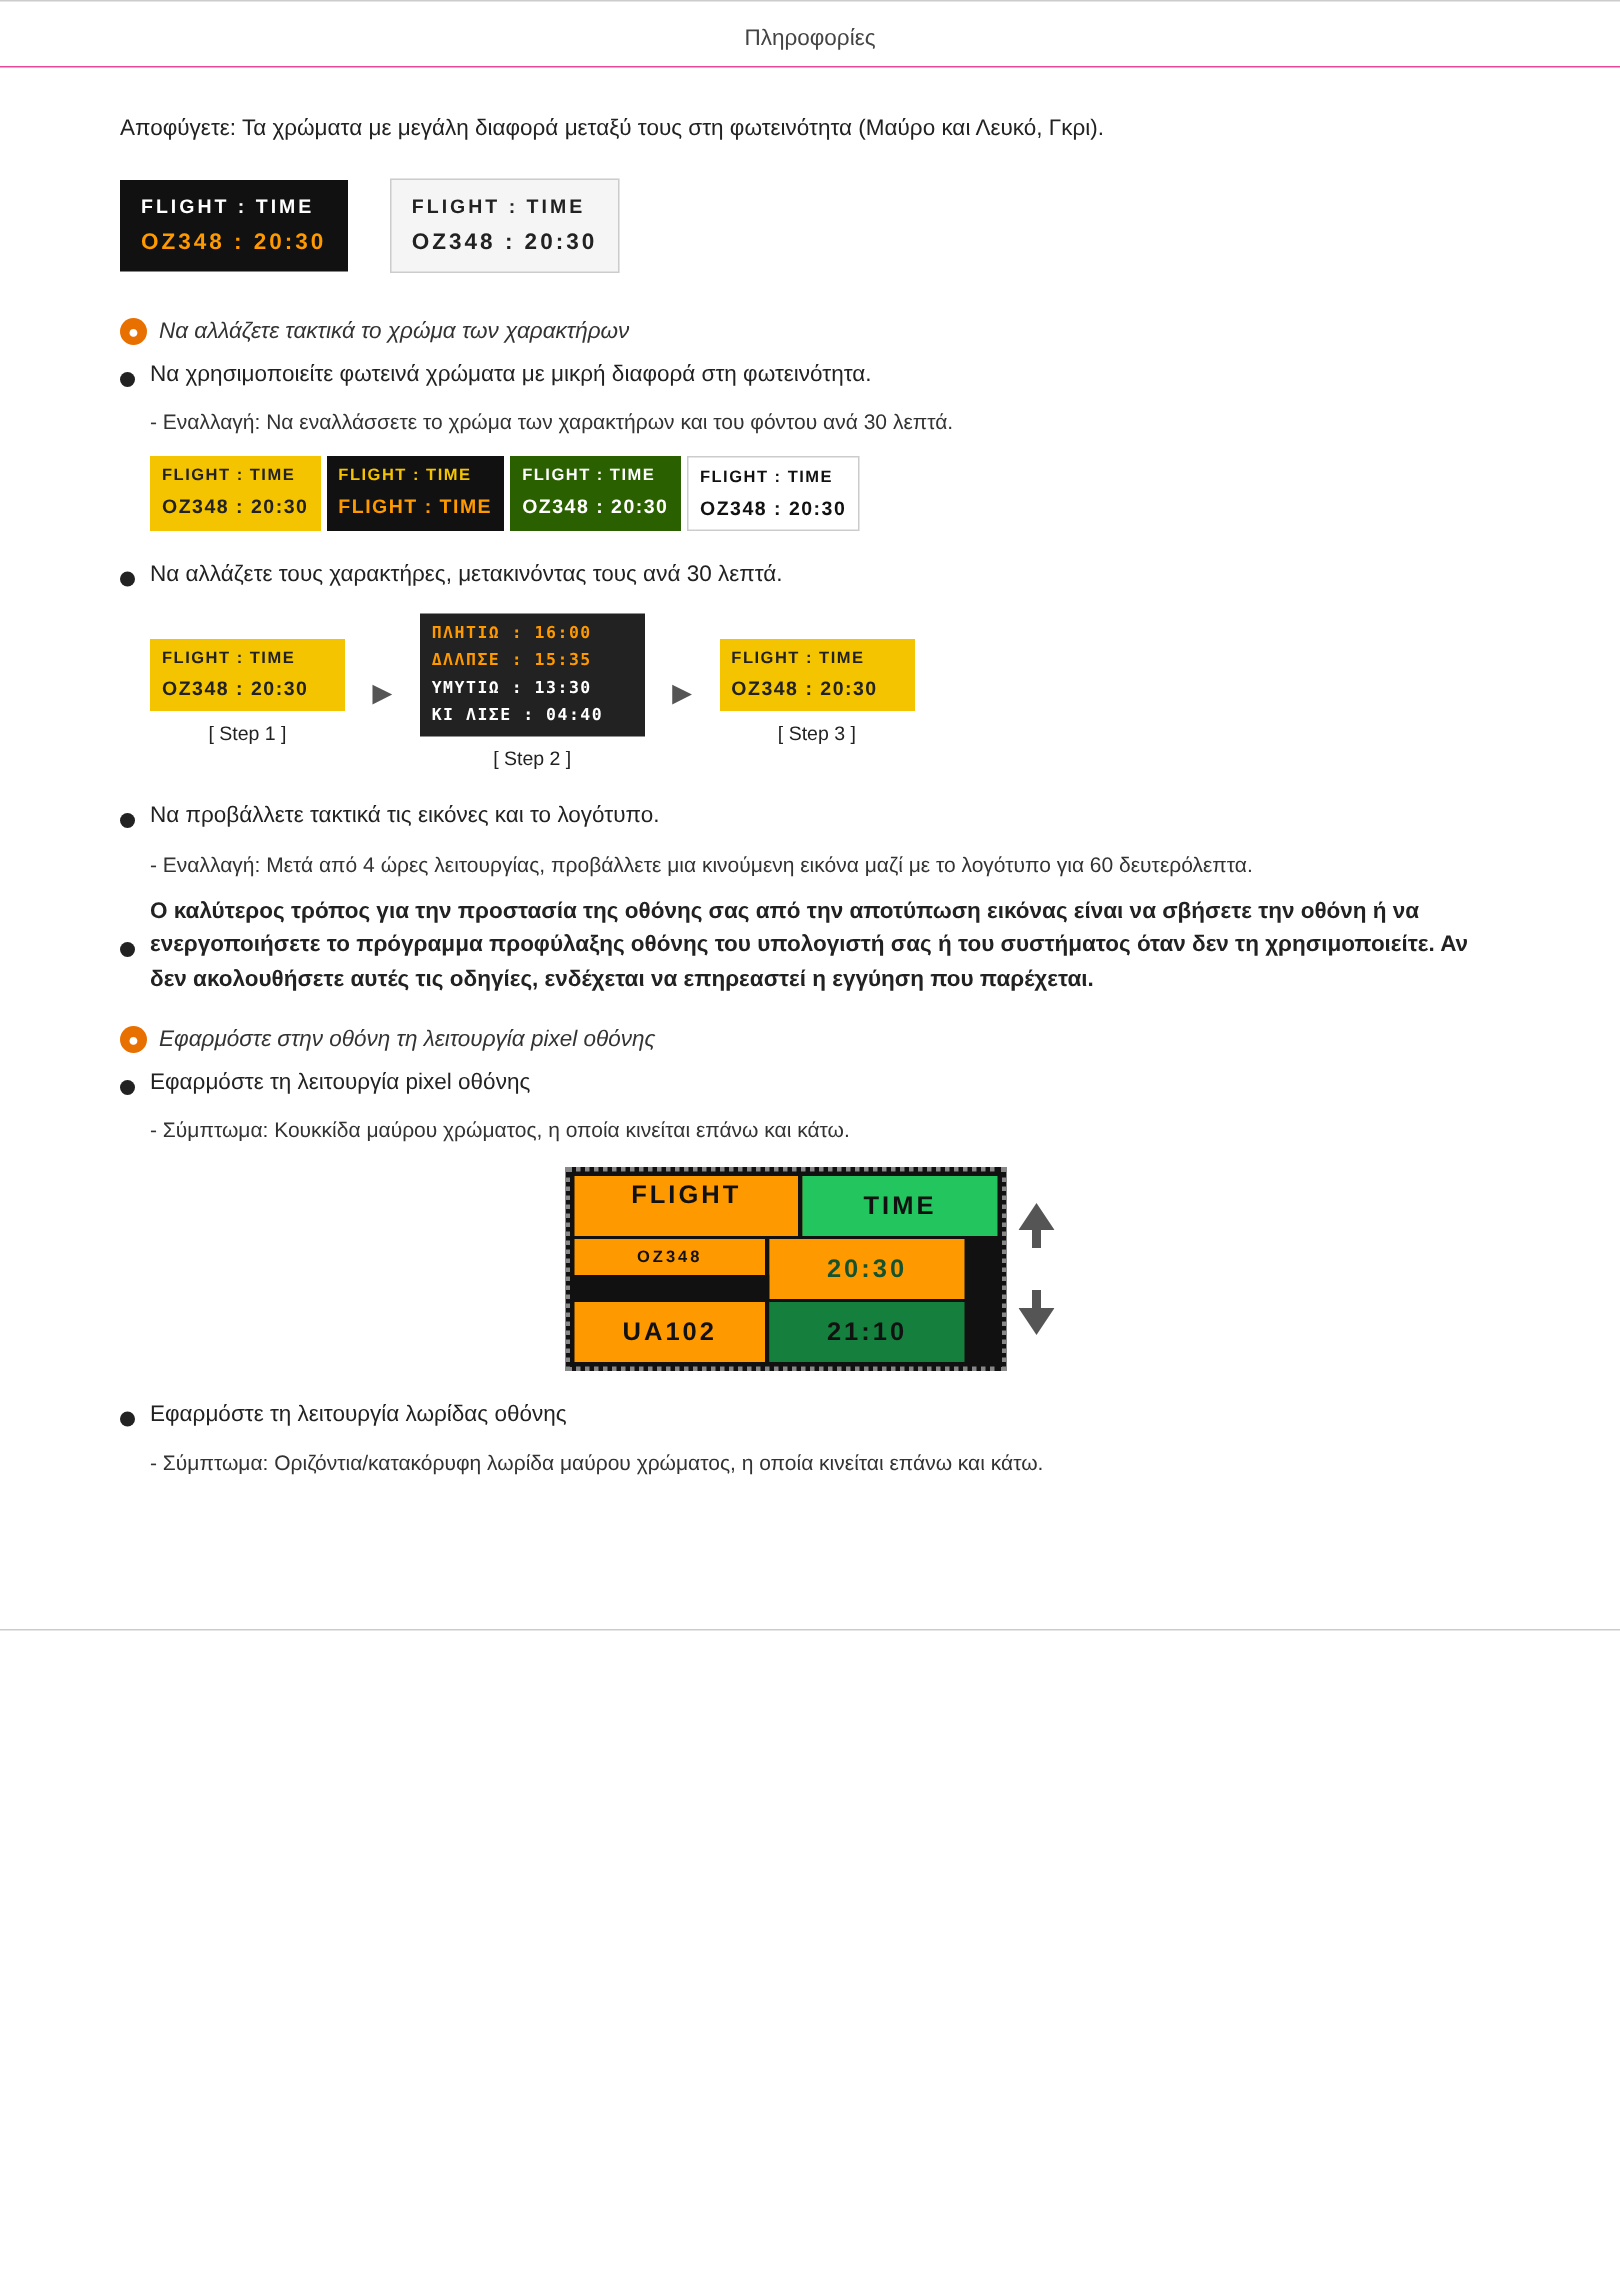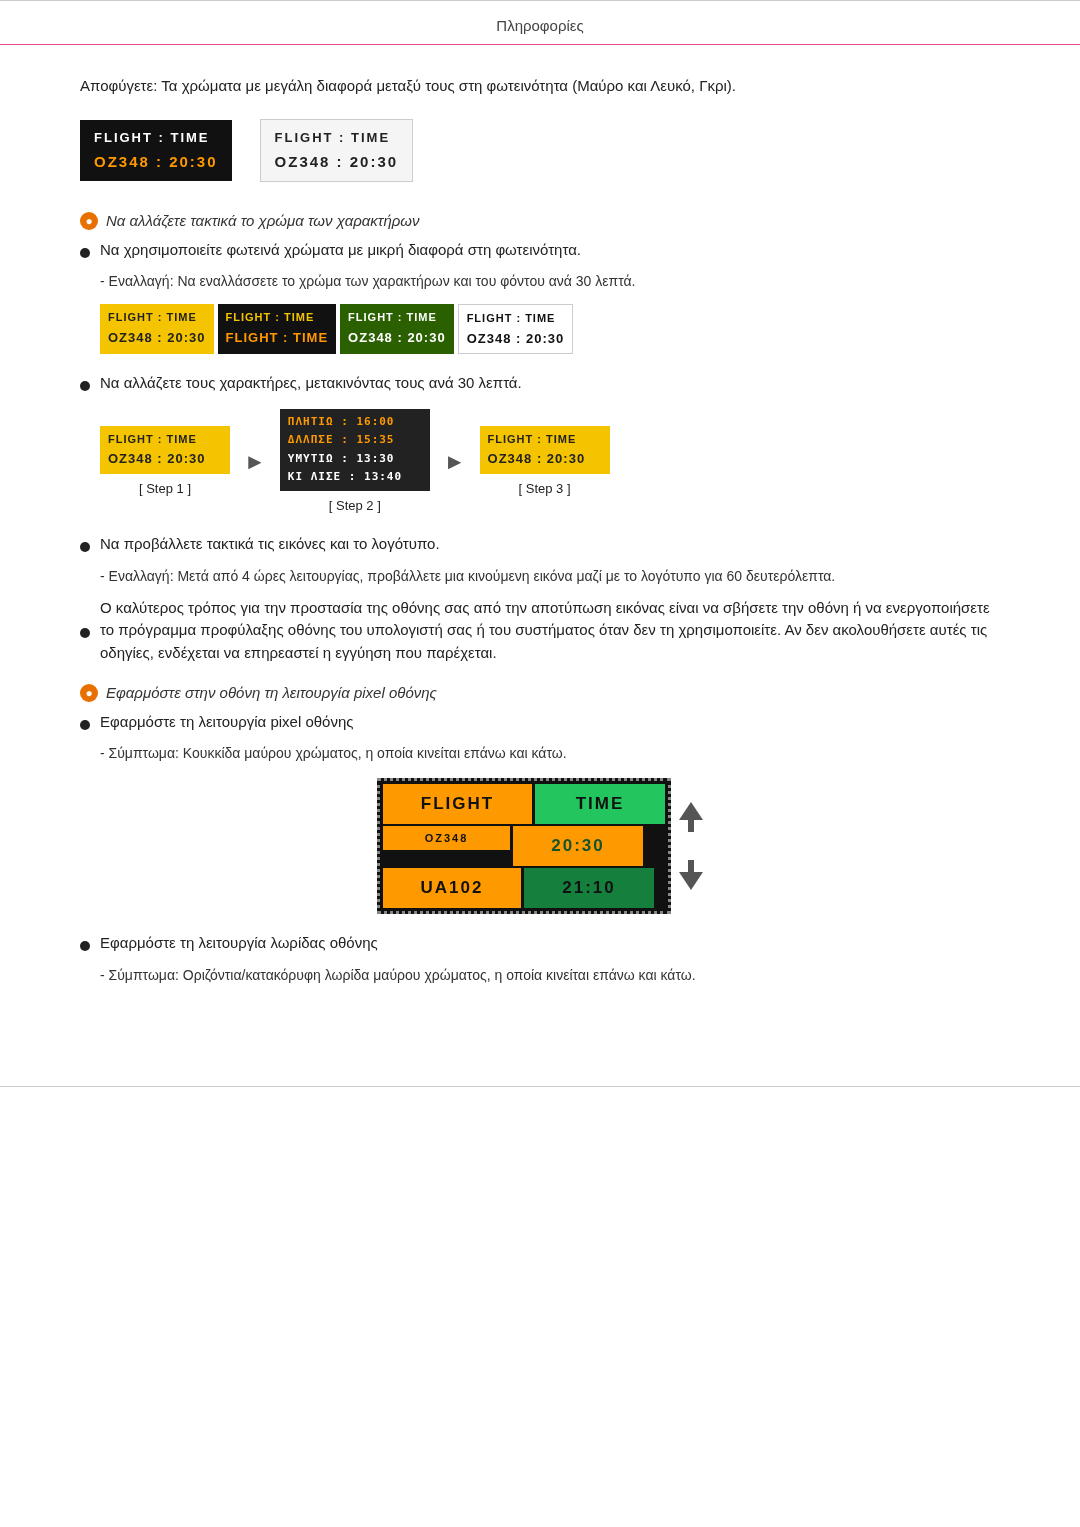--- a/index.html
+++ b/index.html
@@ -306,21 +306,21 @@
         <div class="step-label">[ Step 1 ]</div>
       </div>
 
       <div class="arrow-right">►</div>
 
       <div>
         <div class="step2-board">
           <div class="s2r1">ΠΛΗΤΙΩ : 16:00</div>
           <div class="s2r2">ΔΛΛΠΣΕ : 15:35</div>
           <div class="s2r1" style="color:#fff;margin-top:2px;">ΥΜΥΤΙΩ : 13:30</div>
-          <div class="s2r2" style="color:#fff;">ΚΙ ΛΙΣΕ : 13:40</div>
+          <div class="s2r2" style="color:#fff;">ΚΙ ΛΙΣΕ : 04:40</div>
         </div>
         <div class="step-label">[ Step 2 ]</div>
       </div>
 
       <div class="arrow-right">►</div>
 
       <div>
         <div class="fb-yellow-black" style="min-width:130px;">
           <div class="r1">FLIGHT  :  TIME</div>
           <div class="r2">OZ348   :  20:30</div>
@@ -328,21 +328,21 @@
         <div class="step-label">[ Step 3 ]</div>
       </div>
     </div>
 
     <div class="section-bullet" style="margin-top:10px;">
       <div class="bullet-dot"></div>
       <span>Να προβάλλετε τακτικά τις εικόνες και το λογότυπο.</span>
     </div>
     <div class="sub-note">- Εναλλαγή: Μετά από 4 ώρες λειτουργίας, προβάλλετε μια κινούμενη εικόνα μαζί με το λογότυπο για 60 δευτερόλεπτα.</div>
 
-    <div class="section-bullet" style="margin-top:10px;">
+    <div class="section-bullet" style="margin-top:10px;font-weight:bold;">
       <div class="bullet-dot"></div>
       <span>Ο καλύτερος τρόπος για την προστασία της οθόνης σας από την αποτύπωση εικόνας είναι να σβήσετε την οθόνη ή να ενεργοποιήσετε το πρόγραμμα προφύλαξης οθόνης του υπολογιστή σας ή του συστήματος όταν δεν τη χρησιμοποιείτε. Αν δεν ακολουθήσετε αυτές τις οδηγίες, ενδέχεται να επηρεαστεί η εγγύηση που παρέχεται.</span>
     </div>
 
     <div class="section-heading-row" style="margin-top:18px;">
       <div class="orange-circle-icon">
         <span>●</span>
       </div>
       <span class="italic-orange">Εφαρμόστε στην οθόνη τη λειτουργία pixel οθόνης</span>
     </div>
@@ -351,39 +351,39 @@
       <div class="bullet-dot"></div>
       <span>Εφαρμόστε τη λειτουργία pixel οθόνης</span>
     </div>
     <div class="sub-note">- Σύμπτωμα: Κουκκίδα μαύρου χρώματος, η οποία κινείται επάνω και κάτω.</div>
 
     <div class="pixel-board-container">
       <div class="pixel-wrapper">
         <div style="border: 3px dotted #888; padding: 3px; background: #111; display:inline-block;">
 
           <div style="display:flex;">
-            <div style="background:#f90;color:#111;width:152px;height:40px;display:flex;align-items:center;justify-content:center;font-weight:bold;font-size:17px;letter-spacing:2px;border-right:3px solid #111;">
+            <div style="background:#f90;color:#111;width:152px;height:40px;display:flex;align-items:flex-start;justify-content:center;font-weight:bold;font-size:17px;letter-spacing:2px;border-right:3px solid #111;">
               <span>FLIGHT</span>
             </div>
             <div style="background:#22c55e;color:#111;width:130px;height:40px;display:flex;align-items:center;justify-content:center;font-weight:bold;font-size:17px;letter-spacing:2px;">
               <span>TIME</span>
             </div>
           </div>
 
           <div style="display:flex;margin-top:2px;">
             <div style="background:#f90;color:#111;width:130px;height:24px;display:flex;align-items:center;justify-content:center;font-weight:bold;font-size:11px;letter-spacing:2px;border-right:3px solid #111;">
               <span>OZ348</span>
             </div>
             <div style="background:#f90;color:#14532d;width:130px;height:40px;display:flex;align-items:center;justify-content:center;font-weight:bold;font-size:17px;letter-spacing:2px;">
               <span>20:30</span>
             </div>
           </div>
 
           <div style="display:flex;margin-top:2px;">
-            <div style="background:#f90;color:#111;width:141px;height:40px;display:flex;align-items:center;justify-content:center;font-weight:bold;font-size:17px;letter-spacing:2px;border-right:3px solid #111;text-align:right;">
+            <div style="background:#f90;color:#111;width:130px;height:40px;display:flex;align-items:center;justify-content:center;font-weight:bold;font-size:17px;letter-spacing:2px;border-right:3px solid #111;text-align:right;">
               <span>UA102</span>
             </div>
             <div style="background:#15803d;color:#111;width:130px;height:40px;display:flex;align-items:center;justify-content:center;font-weight:bold;font-size:17px;letter-spacing:2px;">
               <span>21:10</span>
             </div>
           </div>
         </div>
 
         <div style="display:flex;flex-direction:column;align-items:center;gap:4px;">
           <svg width="24" height="50" viewBox="0 0 24 50">

